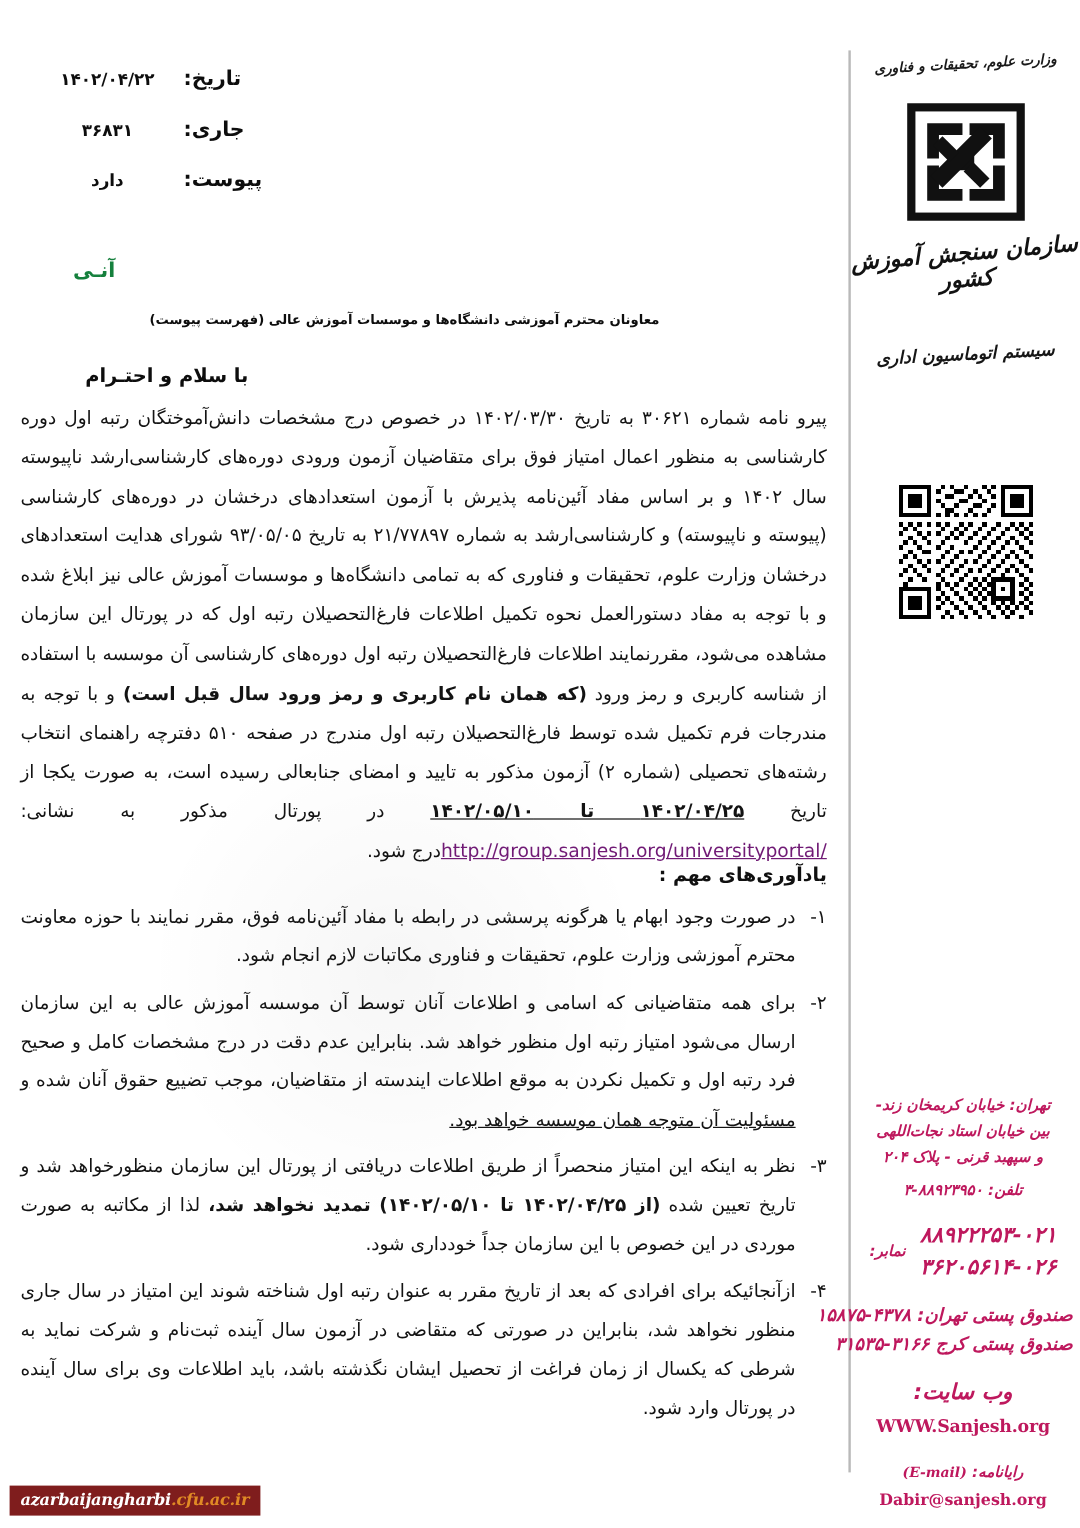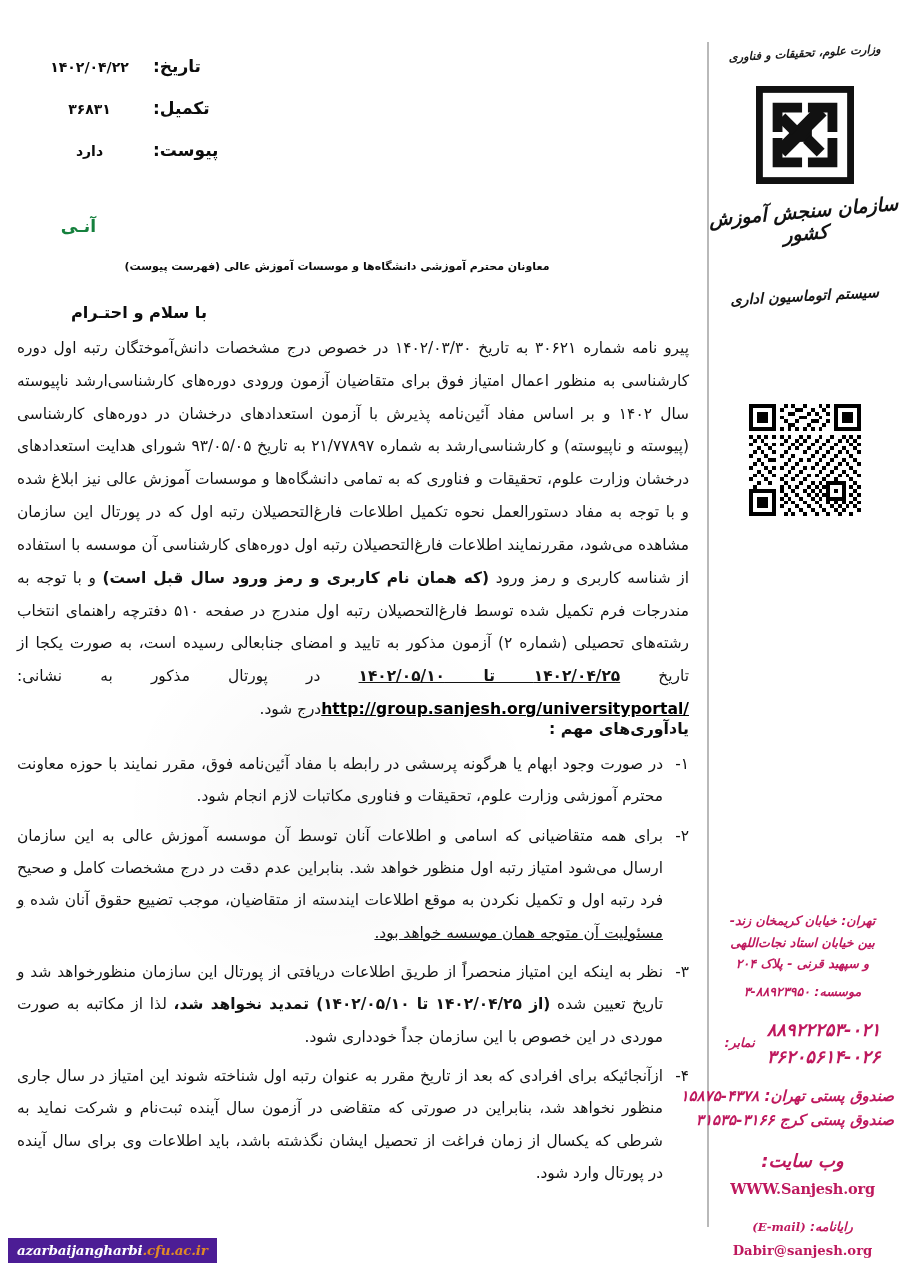--- a/index.html
+++ b/index.html
@@ -233,26 +233,26 @@
     width: 672px;
     font-size: 15.4px;
     line-height: 2.13;
     text-align: justify;
     text-align-last: right;
     color: #131313;
   }
   .body-text b { font-weight: 700; }
   .link {
     font-family: "DejaVu Sans", "Liberation Sans", sans-serif;
-    font-weight: 700;
+    font-weight: 400;
     font-size: 15.6px;
     text-decoration: underline;
     direction: ltr;
     unicode-bidi: isolate;
-    color: #000000;
+    color: #701a75;
   }
   .dateline { font-weight: 700; text-decoration: underline; }
 
   
   .reminders-title {
     position: absolute;
     top: 719px;
     right: 8px;
     font-size: 15.8px;
     font-weight: 700;
@@ -289,21 +289,21 @@
     color: #131313;
   }
   .reminder-body b { font-weight: 700; }
   .u { text-decoration: underline; }
 
   
   .site-badge {
     position: absolute;
     left: 8px;
     bottom: 10px;
-    background: #4c1d95;
+    background: #7f1d1d;
     color: #ffffff;
     padding: 4px 9px 5px 9px;
     font-family: "DejaVu Serif", "Liberation Serif", serif;
     font-style: italic;
     font-weight: 700;
     font-size: 13.5px;
     letter-spacing: -.2px;
     direction: ltr;
     white-space: nowrap;
   }
@@ -601,21 +601,21 @@
             <rect x="23" y="28" width="1" height="1"></rect>
             <rect x="26" y="28" width="1" height="1"></rect>
         </g>
       </svg>
     </div>
 
     <div class="contact">
       <span class="addr-line">تهران: خیابان کریمخان زند-</span>
       <span class="addr-line">بین خیابان استاد نجات‌اللهی</span>
       <span class="addr-line">و سپهبد قرنی - پلاک ۲۰۴</span>
-      <span class="tel"><span>موسسه:</span> <span>۸۸۹۲۳۹۵۰-۳</span></span>
+      <span class="tel"><span>تلفن:</span> <span>۸۸۹۲۳۹۵۰-۳</span></span>
 
       <div class="fax-row">
         <span class="fax-label">نمابر:</span>
         <span class="fax-nums">
           <span>۸۸۹۲۲۲۵۳-۰۲۱</span>
           <span>۳۶۲۰۵۶۱۴-۰۲۶</span>
         </span>
       </div>
 
       <div class="pobox">
@@ -635,21 +635,21 @@
   </div>
 
   <div class="content">
 
     <div class="meta">
       <div class="meta-row">
         <span class="meta-label">تاریخ:</span>
         <span class="meta-value">۱۴۰۲/۰۴/۲۲</span>
       </div>
       <div class="meta-row">
-        <span class="meta-label">تکمیل:</span>
+        <span class="meta-label">جاری:</span>
         <span class="meta-value">۳۶۸۳۱</span>
       </div>
       <div class="meta-row">
         <span class="meta-label">پیوست:</span>
         <span class="meta-value">دارد</span>
       </div>
     </div>
 
     <div class="urgency">آنـی</div>
 

